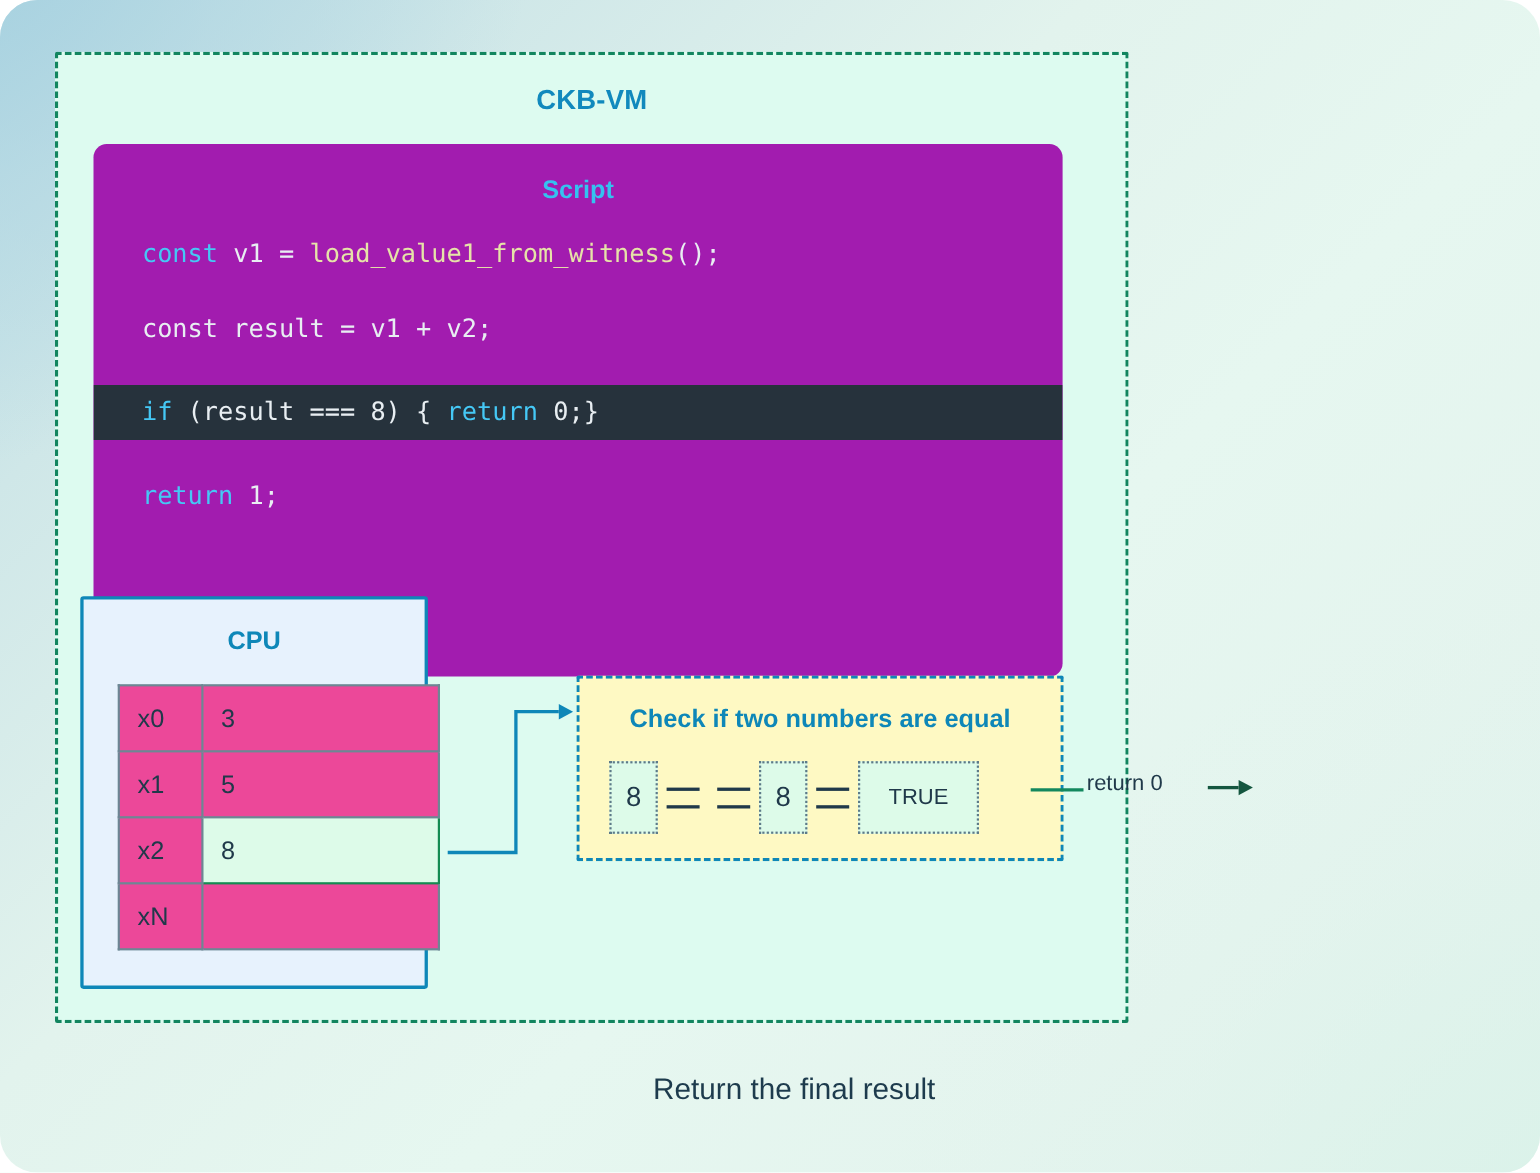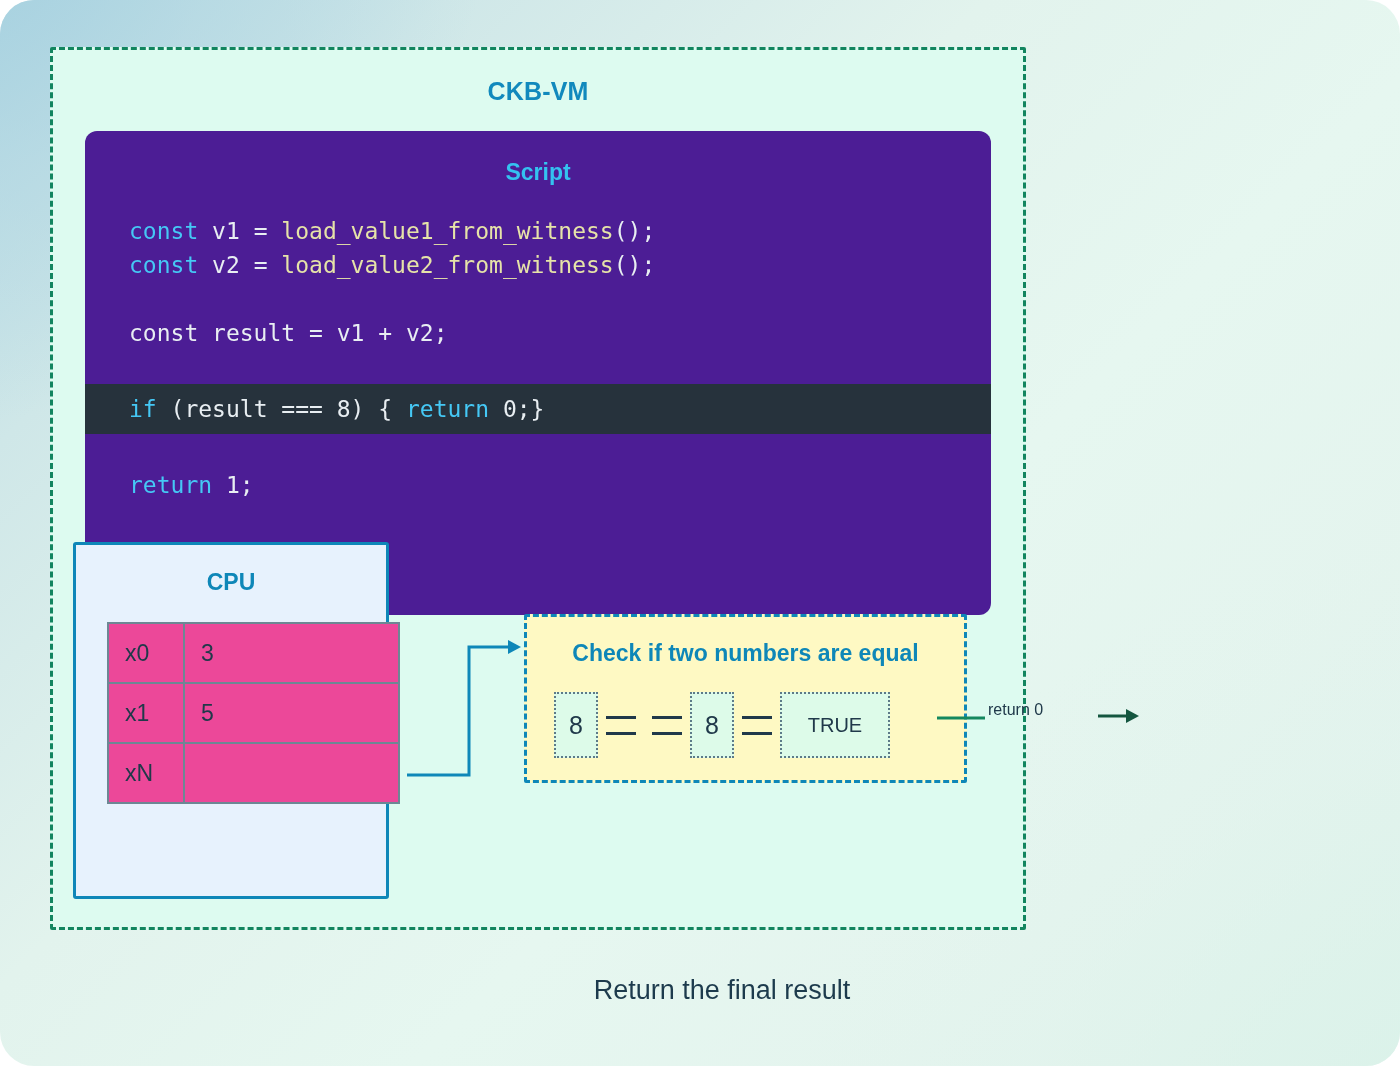--- a/index.html
+++ b/index.html
@@ -57,24 +57,23 @@
     letter-spacing: 0.2px;
   }
 
   
   .code-block {
     position: absolute;
     left: 32px;
     top: 81px;
     width: 881px;
     height: 484px;
-    background: #4c1d95;
+    background: #a21caf;
     border-radius: 12px;
     overflow: hidden;
-    padding-left: 25px;
   }
   .code-title {
     position: absolute;
     left: 0;
     top: 28px;
     width: 100%;
     text-align: center;
     color: #34c2f0;
     font-size: 23px;
     font-weight: bold;
@@ -210,21 +209,21 @@
     border-top: 3px solid #20394a;
     border-bottom: 3px solid #20394a;
   }
 
   
   .return-label {
     position: absolute;
     left: 988px;
     top: 701px;
     color: #20394a;
-    font-size: 16px;
+    font-size: 20px;
     white-space: nowrap;
   }
   .valid-box {
     position: absolute;
     left: 1137px;
     top: 688px;
     width: 213px;
     height: 56px;
     background: #13885e;
     border-radius: 8px;
@@ -260,21 +259,20 @@
 
   <div class="vm-box">
     <div class="vm-title">CKB-VM</div>
 
     <div class="code-block">
       <div class="code-title">Script</div>
       <div class="code-lines">
 
         <div class="cline"><span class="kw">const</span><span class="pl"> v1 = </span><span class="fn">load_value1_from_witness</span><span class="pl">();</span></div>
 
-        <div class="cline"><span class="kw">const</span><span class="pl"> v2 = </span><span class="fn">load_value2_from_witness</span><span class="pl">();</span></div>
 
         <div class="cline blank">&nbsp;</div>
 
         <div class="cline"><span class="pl">const result = v1 + v2;</span></div>
 
         <div class="cline blank">&nbsp;</div>
 
         <div class="cline hl"><span class="kw">if</span><span class="pl"> (result === 8) { </span><span class="kw">return</span><span class="pl"> 0;}</span></div>
 
         <div class="cline blank">&nbsp;</div>
@@ -288,20 +286,24 @@
       <div class="cpu-title">CPU</div>
       <table class="reg-table">
         <tbody>
           <tr>
             <td class="rname">x0</td>
             <td class="rval">3</td>
           </tr>
           <tr>
             <td class="rname">x1</td>
             <td class="rval">5</td>
+          </tr>
+          <tr class="active">
+            <td class="rname">x2</td>
+            <td class="rval">8</td>
           </tr>
           <tr>
             <td class="rname">xN</td>
             <td class="rval"></td>
           </tr>
         </tbody>
       </table>
     </div>
 
     <div class="check-box" style="left:471px; top:564px;">

